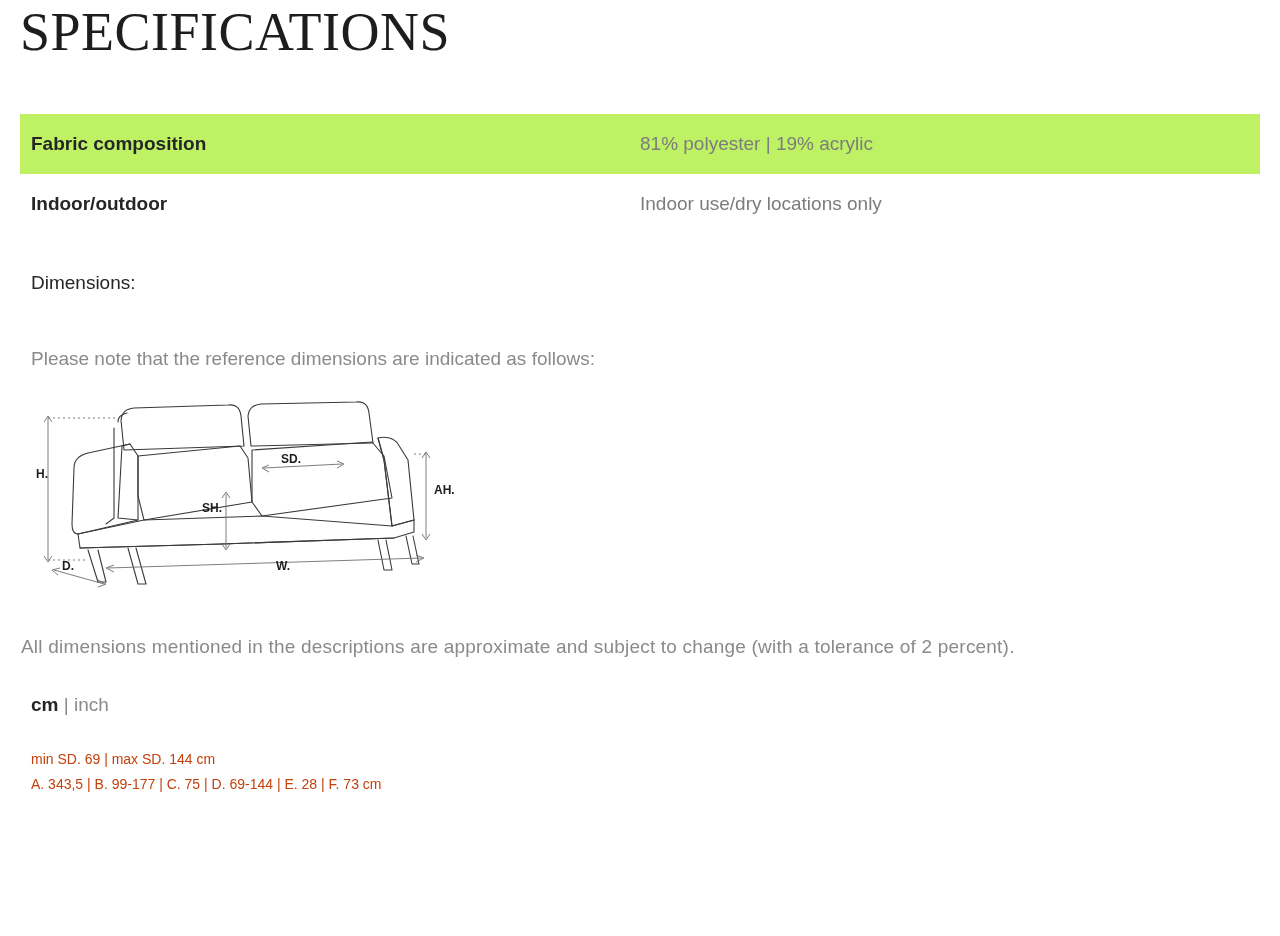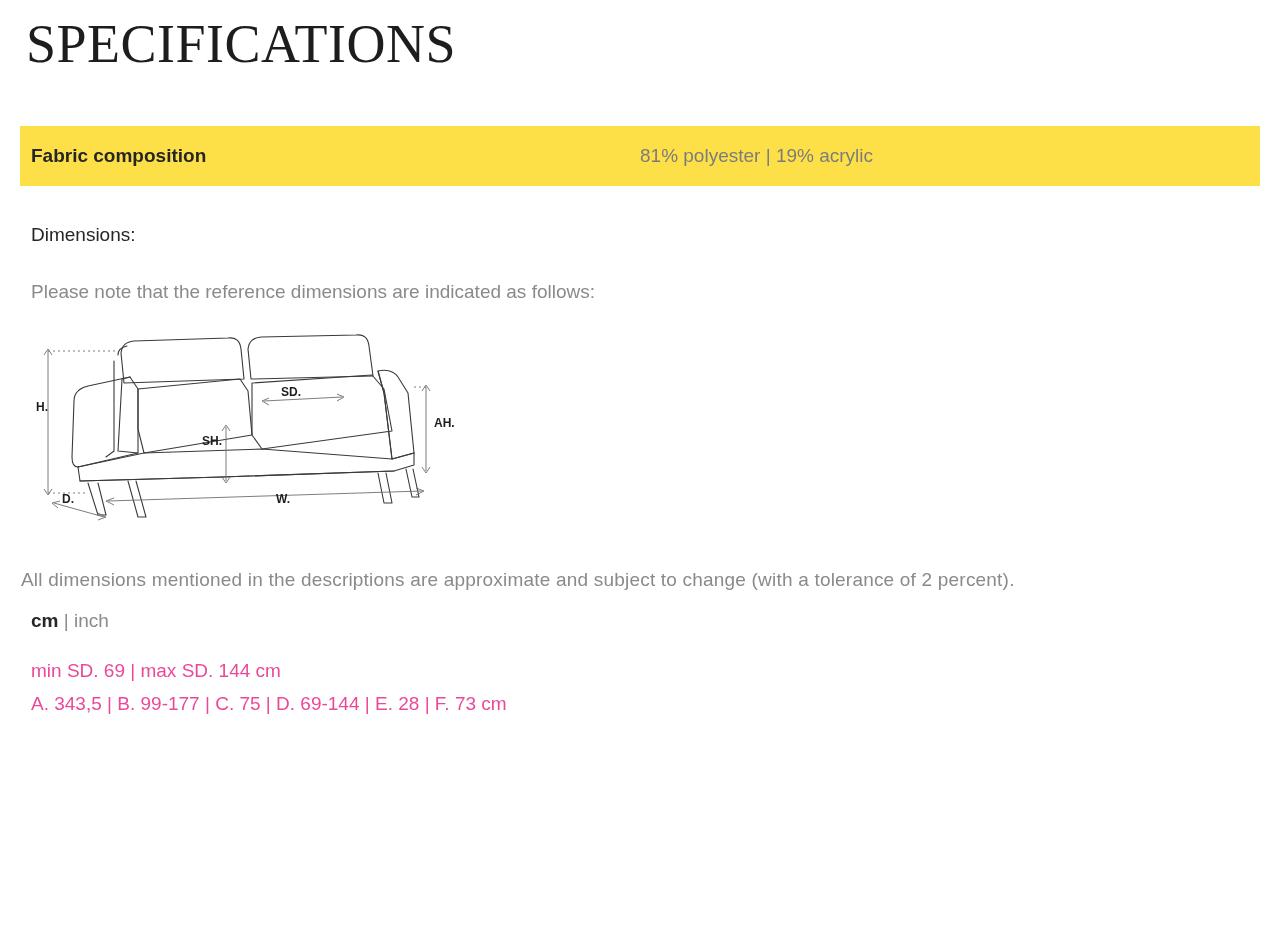--- a/index.html
+++ b/index.html
@@ -20,37 +20,37 @@
     height: 936px;
     position: relative;
     padding: 0;
   }
   .page-title {
     font-family: "Liberation Serif", serif;
     font-size: 54px;
     font-weight: 400;
     letter-spacing: 0.5px;
     color: #1d1d1d;
-    margin: 12px;
-    padding: 4px 0 0 14px;
+    margin: 0;
+    padding: 4px 0 0 20px;
     line-height: 1.05;
   }
   .spec-table {
     margin-top: 53px;
     width: 1240px;
     margin-left: 20px;
     border-collapse: collapse;
   }
   .spec-row {
     display: flex;
     align-items: center;
     height: 60px;
   }
   .spec-row.striped {
-    background: #fde047;
+    background: #bef264;
   }
   .spec-key {
     width: 620px;
     padding-left: 11px;
     font-size: 19px;
     font-weight: bold;
     color: #262626;
   }
   .spec-val {
     font-size: 19px;
@@ -58,69 +58,73 @@
     font-weight: 400;
     text-align: right;
   }
   .section-heading {
     margin: 38px 0 0 31px;
     font-size: 19px;
     font-weight: normal;
     color: #262626;
   }
   .note {
-    margin: 35px 0 0 31px;
+    margin: 54px 0 0 31px;
     font-size: 19px;
     color: #8a8a8a;
     font-weight: 400;
   }
   .diagram-wrap {
     margin: 28px 0 0 26px;
   }
   .para {
     margin: 30px 0 0 21px;
     font-size: 19px;
     line-height: 1.55;
     color: #8a8a8a;
     max-width: 1190px;
     letter-spacing: 0.2px;
   }
   .units {
-    margin: 16px 0 0 31px;
+    margin: 33px 0 0 31px;
     font-size: 19px;
     color: #8a8a8a;
   }
   .units b {
     color: #262626;
     font-weight: bold;
   }
   .dims-list {
-    margin: 24px 0 0 31px;
-    font-size: 19px;
-    color: #ec4899;
+    margin: 32px 0 0 31px;
+    font-size: 14px;
+    color: #c2410c;
     line-height: 1.62;
   }
   .dims-list div { margin-bottom: 2px; }
   svg text {
     font-family: "Liberation Sans", sans-serif;
     font-weight: bold;
     fill: #1d1d1d;
   }
 </style>
 </head>
 <body>
 
 <div class="page">
 
   <h1 class="page-title">SPECIFICATIONS</h1>
 
   <div class="spec-table">
     <div class="spec-row striped">
       <div class="spec-key">Fabric composition</div>
       <div class="spec-val">81% polyester | 19% acrylic</div>
+    </div>
+    <div class="spec-row">
+      <div class="spec-key">Indoor/outdoor</div>
+      <div class="spec-val">Indoor use/dry locations only</div>
     </div>
   </div>
 
   <div class="section-heading">Dimensions:</div>
 
   <div class="note">Please note that the reference dimensions are indicated as follows:</div>
 
   <div class="diagram-wrap">
     <svg width="480" height="200" viewBox="0 0 480 200">
       <g fill="none" stroke="#3a3a3a" stroke-width="1.1" stroke-linejoin="round" stroke-linecap="round">

